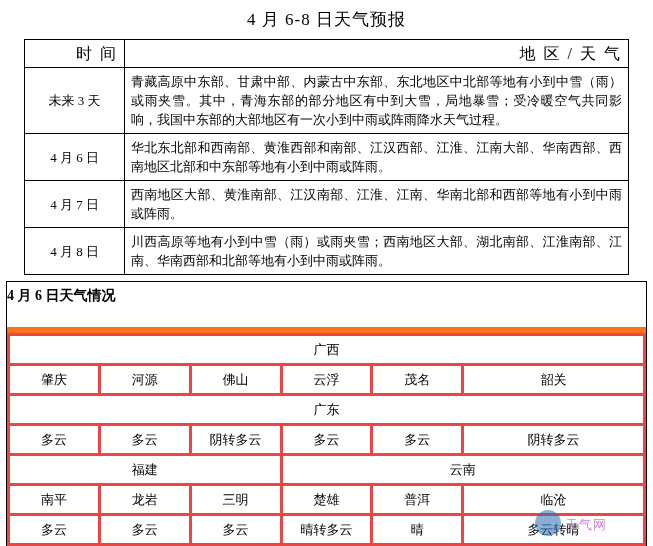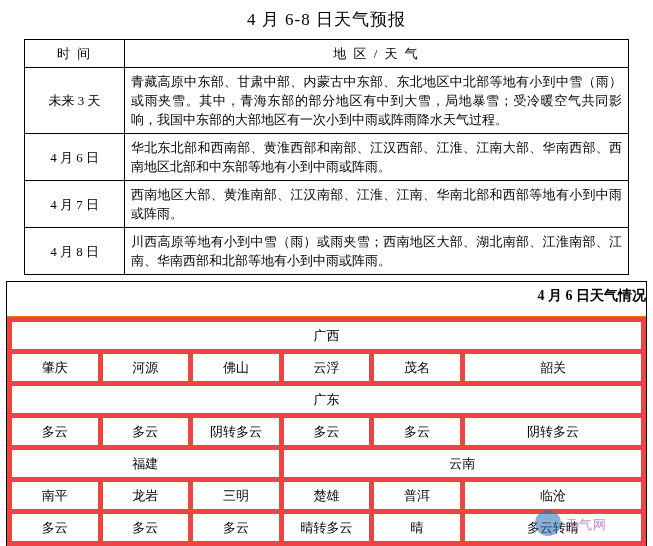--- a/index.html
+++ b/index.html
@@ -40,53 +40,53 @@
   }
   .forecast-table td {
     border: 1px solid #000;
     font-size: 13px;
     line-height: 19px;
     font-family: "Liberation Serif", serif;
     padding: 4px 6px;
     vertical-align: middle;
   }
   .forecast-table td.hdr {
-    text-align: center;
+    text-align: right;
     letter-spacing: 2px;
-    font-size: 13px;
+    font-size: 16px;
   }
   .forecast-table td.period {
     text-align: center;
     width: 100px;
     white-space: nowrap;
   }
   .forecast-table td.content {
     text-align: justify;
     text-justify: inter-ideograph;
   }
   .cond-wrap {
     width: 641px;
     margin: 6px auto 0 auto;
     border: 1px solid #000;
     box-sizing: border-box;
   }
   .cond-title {
-    text-align: right;
+    text-align: left;
     font-size: 14px;
     font-weight: bold;
-    padding: 5px 0 11px 0;
-    border-bottom: 1px solid #f97316;
+    padding: 5px 0 22px 0;
+    border-bottom: 6px solid #f97316;
     font-family: "Liberation Serif", serif;
   }
   .cond-table {
     width: 100%;
     border-collapse: collapse;
   }
   .cond-table td {
-    border: 5px solid #ef4444;
+    border: 3px solid #ef4444;
     text-align: center;
     font-size: 13px;
     height: 25px;
     font-family: "Liberation Serif", serif;
     padding: 1px 2px;
   }
   .cond-table td.province {
     font-weight: normal;
   }
   .watermark {

